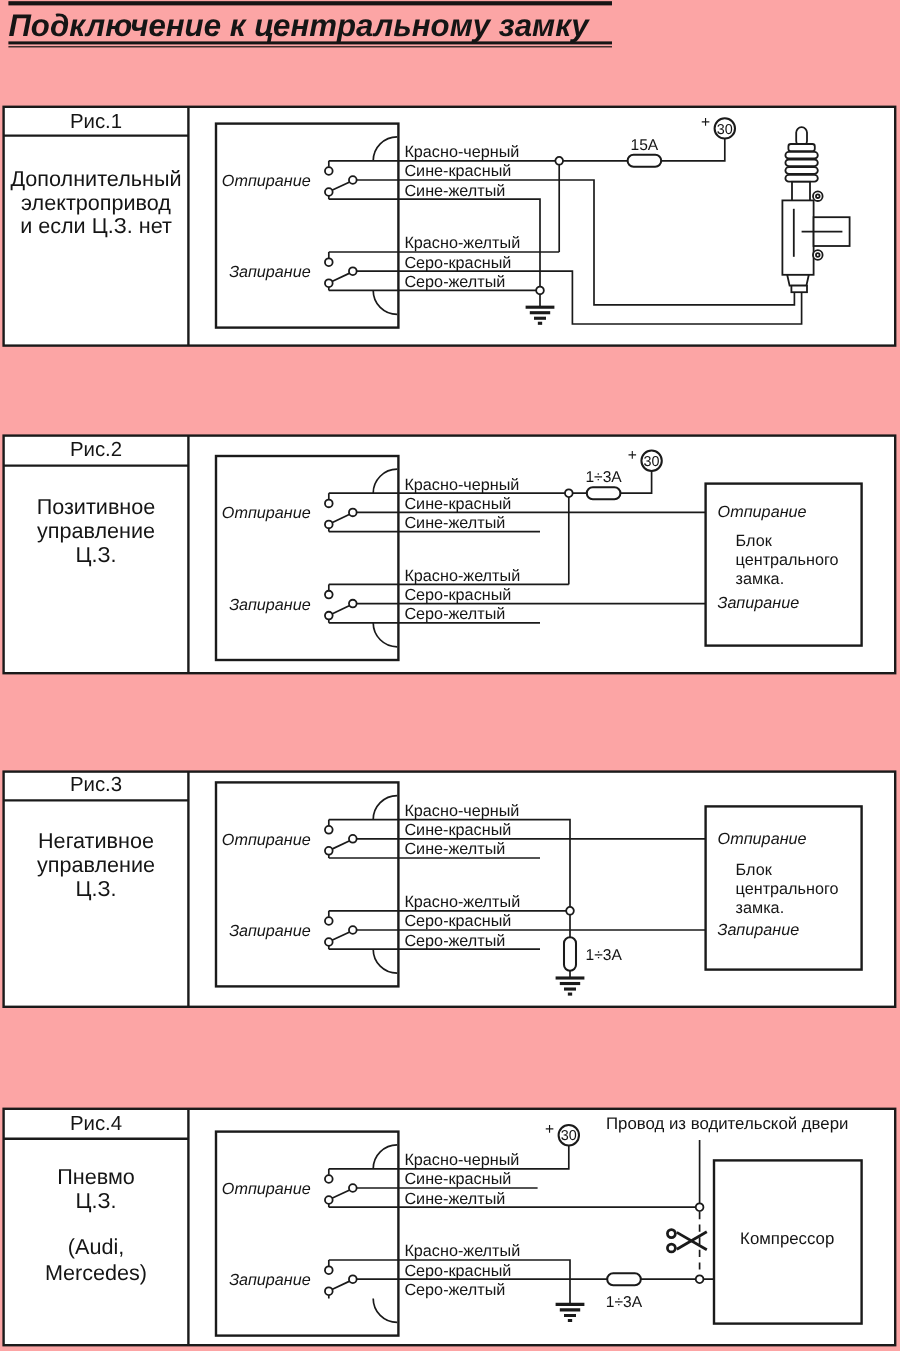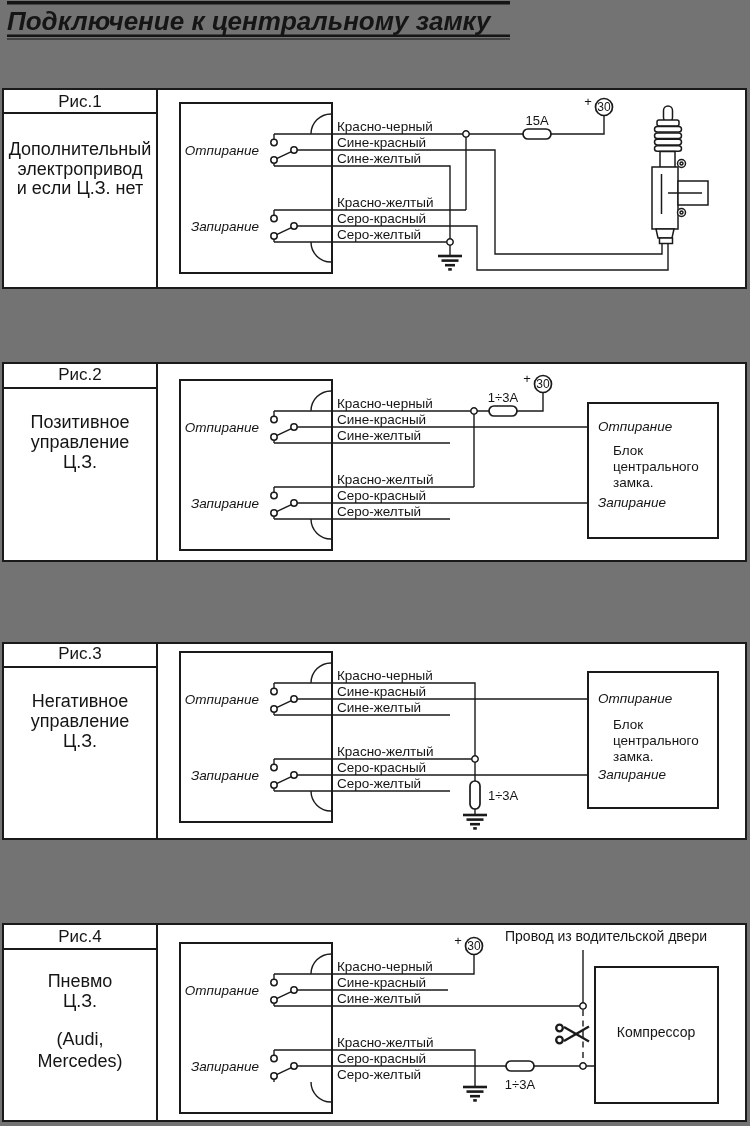--- a/index.html
+++ b/index.html
@@ -1,16 +1,16 @@
 <!DOCTYPE html>
 <html><head>
 <meta charset="utf-8">
 <style>
   html,body{margin:0;padding:0;background:#fff;}
-  #stage{position:relative;width:750px;height:1126px;background:#737373;overflow:hidden;}
+  #stage{position:relative;width:750px;height:1126px;background:#fca5a5;overflow:hidden;}
   svg{display:block;}
   text{fill:#151515;font-family:"Liberation Sans","DejaVu Sans",sans-serif;}
   .t-title{font-size:26px;font-weight:bold;font-style:italic;}
   .t-hdr{font-size:17px;text-anchor:middle;}
   .t-desc{font-size:18px;text-anchor:middle;}
   .t-wire{font-size:13.5px;}
   .t-it{font-size:13.5px;font-style:italic;}
   .t-ite{font-size:13.5px;font-style:italic;text-anchor:end;}
   .t-box{font-size:13.5px;}
   .t-fuse{font-size:13px;}

